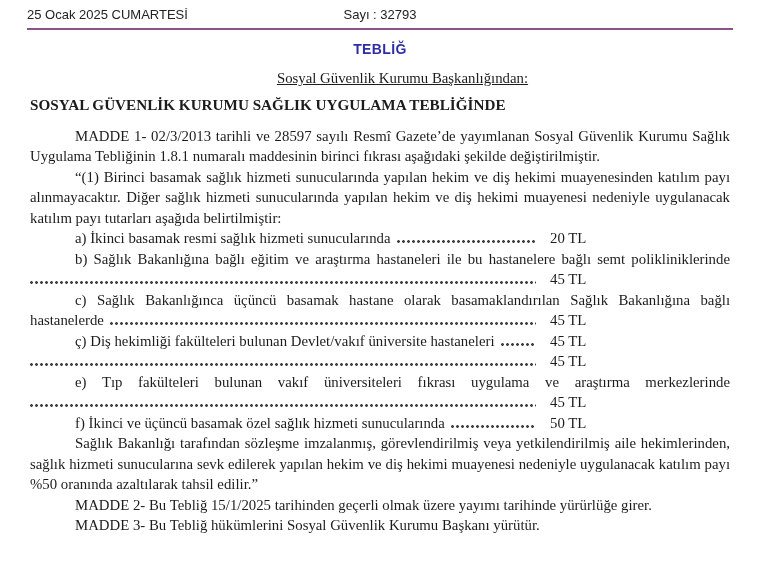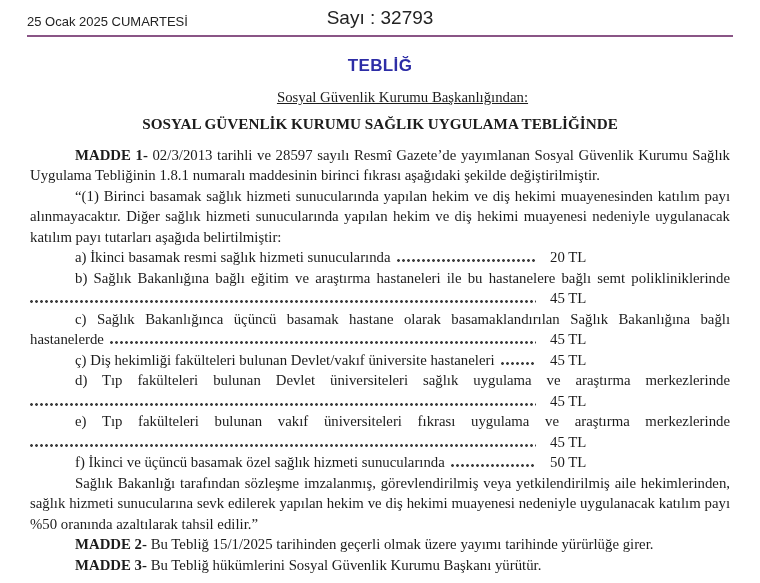--- a/index.html
+++ b/index.html
@@ -8,32 +8,32 @@
     width: 760px; height: 583px; background: #ffffff;
     font-family: "Liberation Serif", serif; color: #1c1c1c;
     overflow: hidden; position: relative;
   }
   .masthead {
     display: grid; grid-template-columns: 1fr auto 1fr;
     align-items: end; padding: 7px 27px 3px 27px;
   }
   .m-left  { justify-self: start; font-family: "Liberation Sans", sans-serif; font-size: 13px; color: #232323; }
   .m-center{ justify-self: center; font-size: 21px; font-weight: bold; color: #9e1b2e; letter-spacing: 0.2px; }
-  .m-right { justify-self: end; font-family: "Liberation Sans", sans-serif; font-size: 19px; color: #232323; }
+  .m-right { justify-self: end; font-family: "Liberation Sans", sans-serif; font-size: 13px; color: #232323; }
   .rule { border-top: 2px solid #8a5586; margin: 3px 27px 0 27px; height: 0; }
   .kicker {
-    text-align: center; margin-top: 19px;
+    text-align: center; margin-top: 11px;
     font-family: "Liberation Sans", sans-serif; font-weight: bold;
-    font-size: 17px; letter-spacing: 0.4px; color: #2d2da6;
+    font-size: 14px; letter-spacing: 0.4px; color: #2d2da6;
   }
   .content { padding: 0 30px; margin-top: 11px; font-size: 14.8px; line-height: 20.5px; }
   .issuer { margin-left: 45px; text-decoration: underline; text-align: center; }
-  .doc-title { text-align: center; font-weight: bold; font-size: 15.2px; line-height: 22px; margin-top: 5px; margin-bottom: 10px; }
+  .doc-title { text-align: left; font-weight: bold; font-size: 15.2px; line-height: 22px; margin-top: 5px; margin-bottom: 10px; }
   .para { text-align: justify; text-indent: 45px; }
-  .lbl { font-weight: bold; }
+  .lbl { font-weight: normal; }
   .jline { text-align: justify; text-align-last: justify; -moz-text-align-last: justify; text-indent: 45px; }
   .fee-row { display: flex; align-items: baseline; }
   .fee-text { white-space: nowrap; }
   .ind { padding-left: 45px; }
   .leader {
     flex: 1 1 auto; height: 3px; margin-left: 6px;
     background-image: radial-gradient(circle at 1.5px 1.5px, #3e3e3e 1.15px, transparent 1.6px);
     background-size: 5px 3px; background-repeat: repeat-x;
   }
   .leader.noml { margin-left: 0; }
@@ -88,21 +88,20 @@
       <span class="tail"></span>
     </div>
 
     <div class="fee-row">
       <span class="fee-text ind">ç) Diş hekimliği fakülteleri bulunan Devlet/vakıf üniversite hastaneleri</span>
       <span class="leader"></span>
       <span class="amt">45 TL</span>
       <span class="tail"></span>
     </div>
 
-    <div class="jline">d) Tıp fakülteleri bulunan Devlet üniversiteleri sağlık uygulama ve araştırma merkezlerinde</div>
     <div class="fee-row">
       <span class="leader noml"></span>
       <span class="amt">45 TL</span>
       <span class="tail"></span>
     </div>
 
     <div class="jline">e) Tıp fakülteleri bulunan vakıf üniversiteleri fıkrası uygulama ve araştırma merkezlerinde</div>
     <div class="fee-row">
       <span class="leader noml"></span>
       <span class="amt">45 TL</span>

